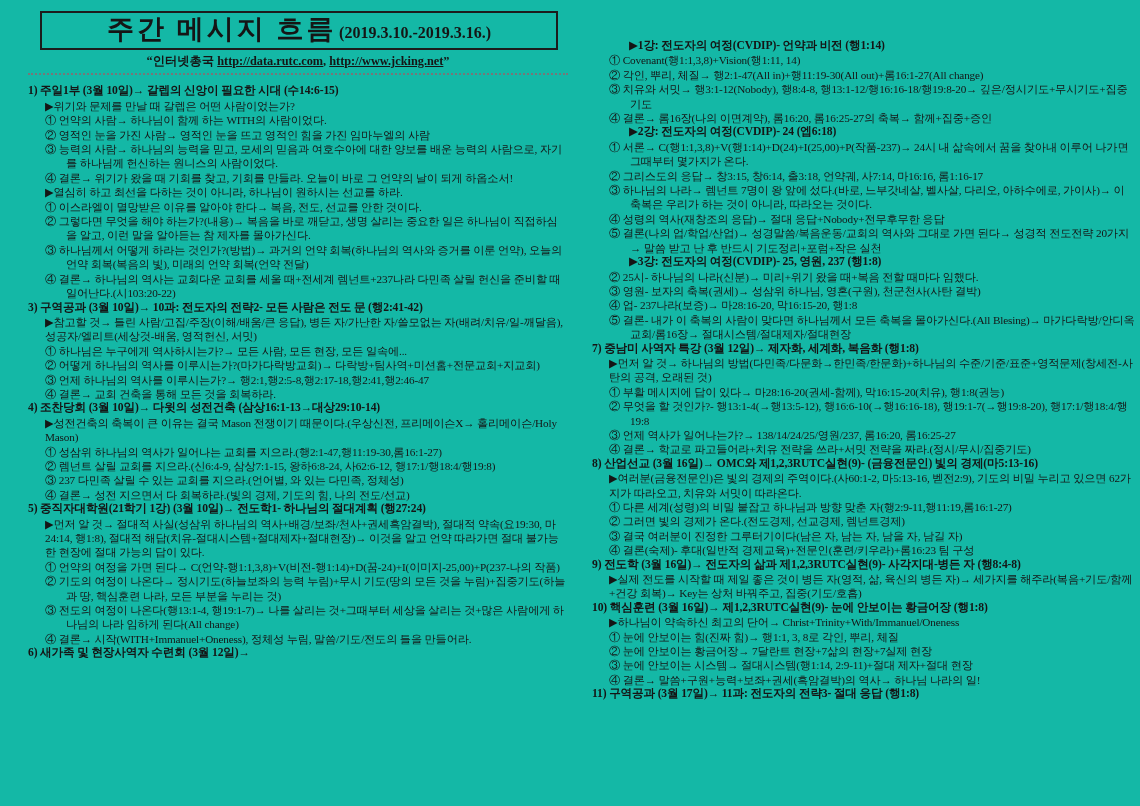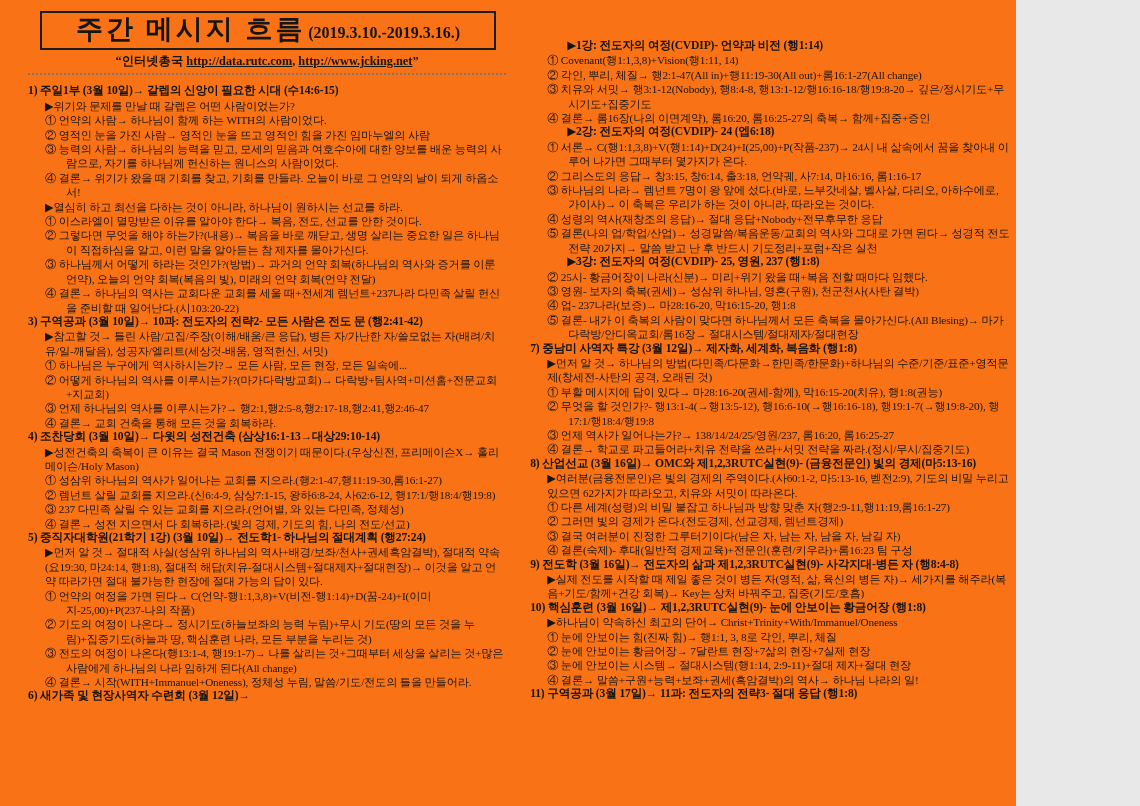--- a/index.html
+++ b/index.html
@@ -1,18 +1,18 @@
 <!DOCTYPE html>
 <html lang="ko"><head>
 <meta charset="utf-8">
 <style>
   html,body{margin:0;padding:0;background:#e8e8e8;}
   body{width:1140px;height:806px;overflow:hidden;}
   .page{
-    width:1016px;height:806px;background:#f97316;box-sizing:border-box;
+    width:1140px;height:806px;background:#14b8a6;box-sizing:border-box;
     font-family:"Liberation Serif","DejaVu Serif",serif;
     color:#151515;font-size:11.2px;line-height:14.4px;letter-spacing:-0.15px;
     display:flex;gap:24px;padding:8px 5px 0 28px;
   }
   .col{box-sizing:border-box;}
   .col-left{width:545px;}
   .col-right{width:548px;padding-top:31px;}
   
   .title-box{
     border:2px solid #1c1c1c;margin:3px 10px 1px 12px;text-align:center;
@@ -100,21 +100,21 @@
         <div class="section">
           <div class="sec-title lecture">▶2강: 전도자의 여정(CVDIP)- 24 (엡6:18)</div>
           <div class="item">① 서론→ C(행1:1,3,8)+V(행1:14)+D(24)+I(25,00)+P(작품-237)→ 24시 내 삶속에서 꿈을 찾아내 이루어 나가면 그때부터 몇가지가 온다.</div>
           <div class="item">② 그리스도의 응답→ 창3:15, 창6:14, 출3:18, 언약궤, 사7:14, 마16:16, 롬1:16-17</div>
           <div class="item">③ 하나님의 나라→ 렘넌트 7명이 왕 앞에 섰다.(바로, 느부갓네살, 벨사살, 다리오, 아하수에로, 가이사)→ 이 축복은 우리가 하는 것이 아니라, 따라오는 것이다.</div>
           <div class="item">④ 성령의 역사(재창조의 응답)→ 절대 응답+Nobody+전무후무한 응답</div>
           <div class="item">⑤ 결론(나의 업/학업/산업)→ 성경말씀/복음운동/교회의 역사와 그대로 가면 된다→ 성경적 전도전략 20가지→ 말씀 받고 난 후 반드시 기도정리+포럼+작은 실천</div>
         </div>
         <div class="section">
           <div class="sec-title lecture">▶3강: 전도자의 여정(CVDIP)- 25, 영원, 237 (행1:8)</div>
-          <div class="item">② 25시- 황금어장이 나라(신분)→ 미리+위기 왔을 때+복음 전할 때마다 임했다.</div>
+          <div class="item">② 25시- 하나님의 나라(신분)→ 미리+위기 왔을 때+복음 전할 때마다 임했다.</div>
           <div class="item">③ 영원- 보자의 축복(권세)→ 성삼위 하나님, 영혼(구원), 천군천사(사탄 결박)</div>
           <div class="item">④ 업- 237나라(보증)→ 마28:16-20, 막16:15-20, 행1:8</div>
           <div class="item">⑤ 결론- 내가 이 축복의 사람이 맞다면 하나님께서 모든 축복을 몰아가신다.(All Blesing)→ 마가다락방/안디옥교회/롬16장→ 절대시스템/절대제자/절대현장</div>
         </div>
         <div class="section">
           <div class="sec-title"><span class="sec-num">7) </span>중남미 사역자 특강 (3월 12일)→ 제자화, 세계화, 복음화 (행1:8)</div>
           <div class="intro">▶먼저 알 것→ 하나님의 방법(다민족/다문화→한민족/한문화)+하나님의 수준/기준/표준+영적문제(창세전-사탄의 공격, 오래된 것)</div>
           <div class="item">① 부활 메시지에 답이 있다→ 마28:16-20(권세-함께), 막16:15-20(치유), 행1:8(권능)</div>
           <div class="item">② 무엇을 할 것인가?- 행13:1-4(→행13:5-12), 행16:6-10(→행16:16-18), 행19:1-7(→행19:8-20), 행17:1/행18:4/행19:8</div>
           <div class="item">③ 언제 역사가 일어나는가?→ 138/14/24/25/영원/237, 롬16:20, 롬16:25-27</div>

